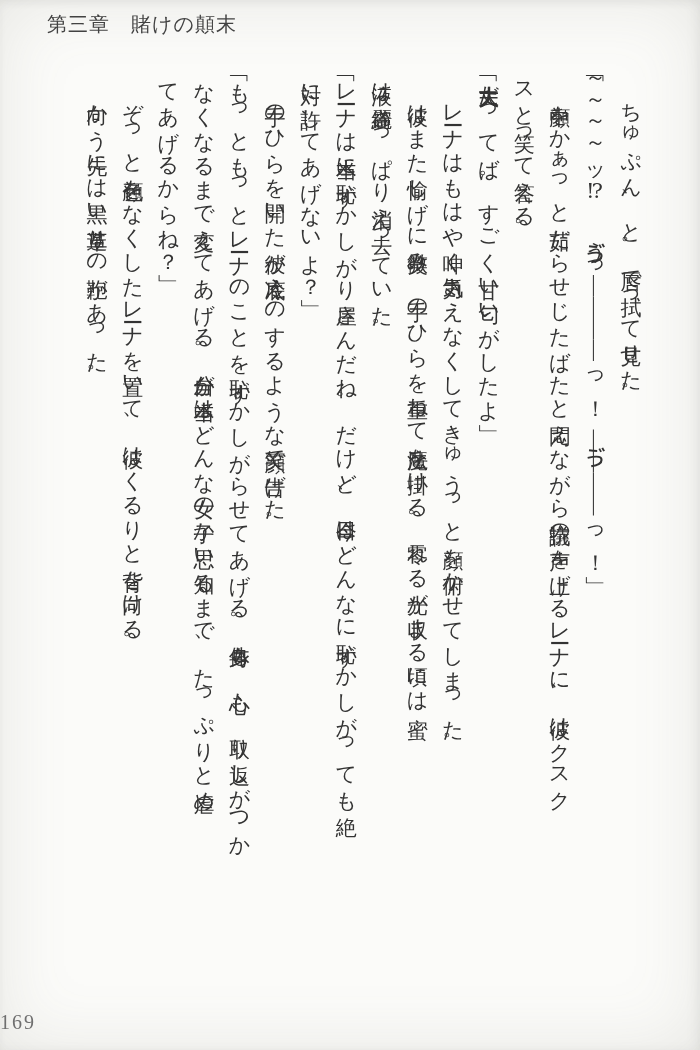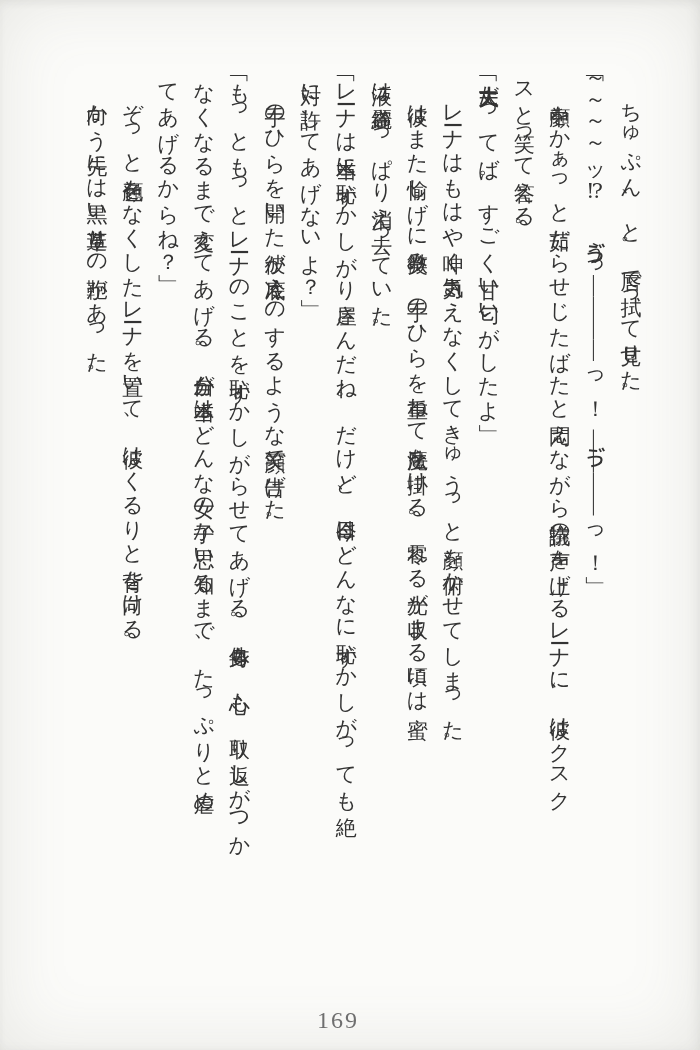--- a/index.html
+++ b/index.html
@@ -42,31 +42,31 @@
     color: #333333;
   }
   .tcol {
     white-space: nowrap;
   }
   .page-number {
     position: absolute;
     bottom: 16px;
     left: 0;
     right: 24px;
-    text-align: center;
-    font-size: 24px;
+    font-size: 20px;
     letter-spacing: 2px;
     color: #6f6f6f;
   }
 </style>
 </head>
 <body>
 
 <div class="page">
 
+  <div class="chapter-header">第三章　賭けの顛末</div>
 
   <div class="body-text">
     <div class="tcol">　ちゅぷん、と。唇で拭って見せた。</div>
     <div class="tcol">「～～～～ッ⁉　ゔうっ――――っ！　ゔ――――っ！」</div>
     <div class="tcol">　顔中をかぁっと茹だらせじたばたと悶えながら抗議の声を上げるレーナに、彼はクスク</div>
     <div class="tcol">スと笑って答える。</div>
     <div class="tcol">「大丈夫だってば。すごく甘い匂いがしたよ」</div>
     <div class="tcol">　レーナはもはや呻く気力さえなくしてきゅうっと顔を俯かせてしまった。</div>
     <div class="tcol">　彼はまた愉しげに微笑み、手のひらを重ねて魔法を掛ける。零れる光が収まる頃には蜜</div>
     <div class="tcol">液は綺麗さっぱり消え去っていた。</div>

